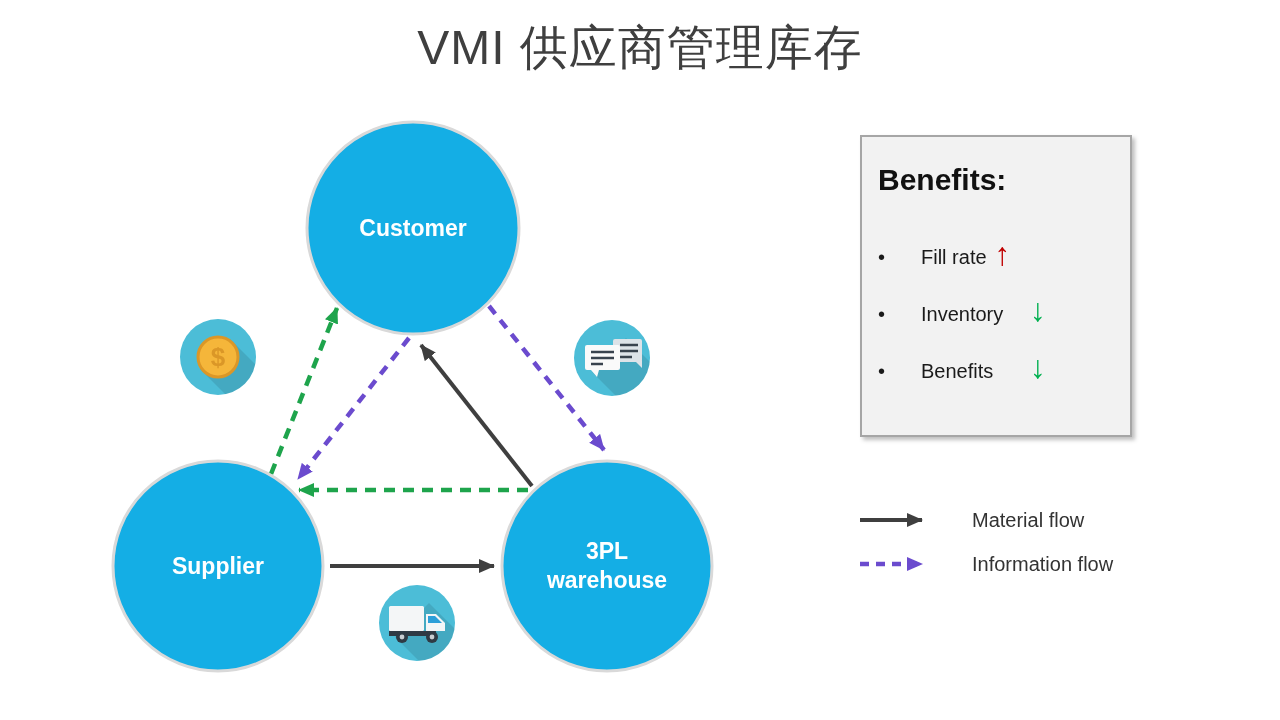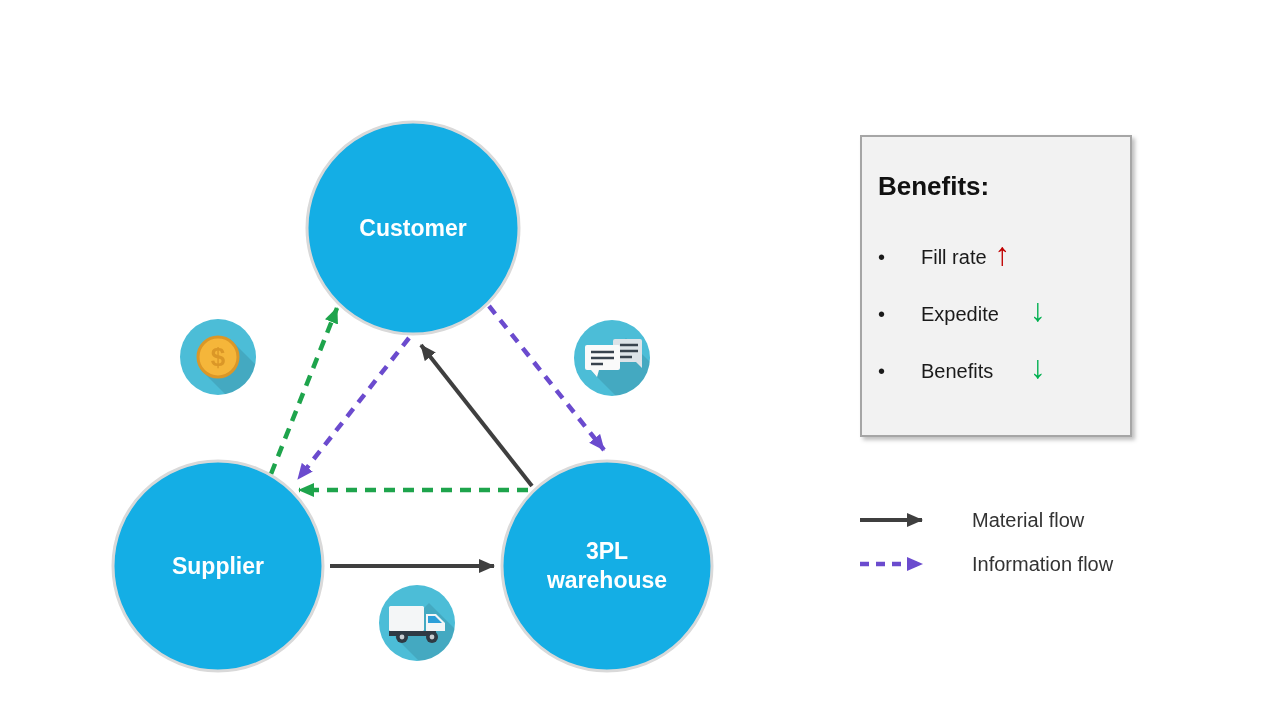--- a/index.html
+++ b/index.html
@@ -4,38 +4,39 @@
 <style>
   html,body{margin:0;padding:0;background:#fff;}
   .stage{position:relative;width:1280px;height:720px;background:#ffffff;overflow:hidden;
          font-family:"Liberation Sans",sans-serif;}
   .slide-title{position:absolute;left:0;right:0;top:16px;text-align:center;
          font-size:48px;color:#3f3f3f;letter-spacing:1px;}
   .diagram-svg{position:absolute;left:0;top:0;}
   .node-label{fill:#ffffff;font-weight:bold;font-size:23px;font-family:"Liberation Sans",sans-serif;}
   .benefits-box{position:absolute;left:860px;top:135px;width:272px;height:302px;
          background:#f2f2f2;border:2px solid #a6a6a6;box-shadow:3px 3px 4px rgba(0,0,0,0.25);box-sizing:border-box;}
-  .benefits-heading{position:absolute;left:16px;top:34px;font-size:26px;font-weight:bold;color:#111;}
+  .benefits-heading{position:absolute;left:16px;top:26px;font-size:30px;font-weight:bold;color:#111;}
   .benefit-row{position:absolute;left:16px;height:34px;display:flex;align-items:center;}
   .benefit-row .bullet{font-size:20px;color:#1a1a1a;margin-right:12px;}
   .benefit-row .blabel{font-size:20px;color:#1a1a1a;margin-left:24px;}
   .benefit-row .arrow{font-size:32px;line-height:30px;}
   .arrow.up{color:#c00000;margin-left:8px;position:relative;top:-3px;}
   .arrow.down{color:#00b050;}
   .arrow.abs{position:absolute;left:152px;top:-2px;}
   .legend{position:absolute;left:858px;top:498px;}
   .legend-row{display:flex;align-items:center;height:44px;}
   .legend-row .swatch{width:82px;height:16px;flex:0 0 auto;}
   .legend-label{margin-left:32px;font-size:20px;color:#333;}
 </style>
 </head>
 <body>
 
 <div class="stage">
 
+  <div class="slide-title">VMI 供应商管理库存</div>
 
   <svg class="diagram-svg" width="1280" height="720" viewBox="0 0 1280 720">
     <defs>
       <marker id="mdark" markerUnits="userSpaceOnUse" markerWidth="17" markerHeight="15" refX="15" refY="7" orient="auto">
         <path d="M0,0 L16,7 L0,14 Z" fill="#3f3f3f"></path>
       </marker>
       <marker id="mgreen" markerUnits="userSpaceOnUse" markerWidth="17" markerHeight="15" refX="15" refY="7" orient="auto">
         <path d="M0,0 L16,7 L0,14 Z" fill="#1ea44c"></path>
       </marker>
       <marker id="mpurple" markerUnits="userSpaceOnUse" markerWidth="17" markerHeight="15" refX="15" refY="7" orient="auto">
@@ -109,21 +110,21 @@
 
   <div class="benefits-box">
     <div class="benefits-heading">Benefits:</div>
     <div class="benefit-row" style="top:103px">
       <span class="bullet">•</span>
       <span class="blabel">Fill rate</span>
       <span class="arrow up">↑</span>
     </div>
     <div class="benefit-row" style="top:160px">
       <span class="bullet">•</span>
-      <span class="blabel">Expedite</span>
+      <span class="blabel">Inventory</span>
       <span class="arrow down abs">↓</span>
     </div>
     <div class="benefit-row" style="top:217px">
       <span class="bullet">•</span>
       <span class="blabel">Benefits</span>
       <span class="arrow down abs">↓</span>
     </div>
   </div>
 
   <div class="legend">

